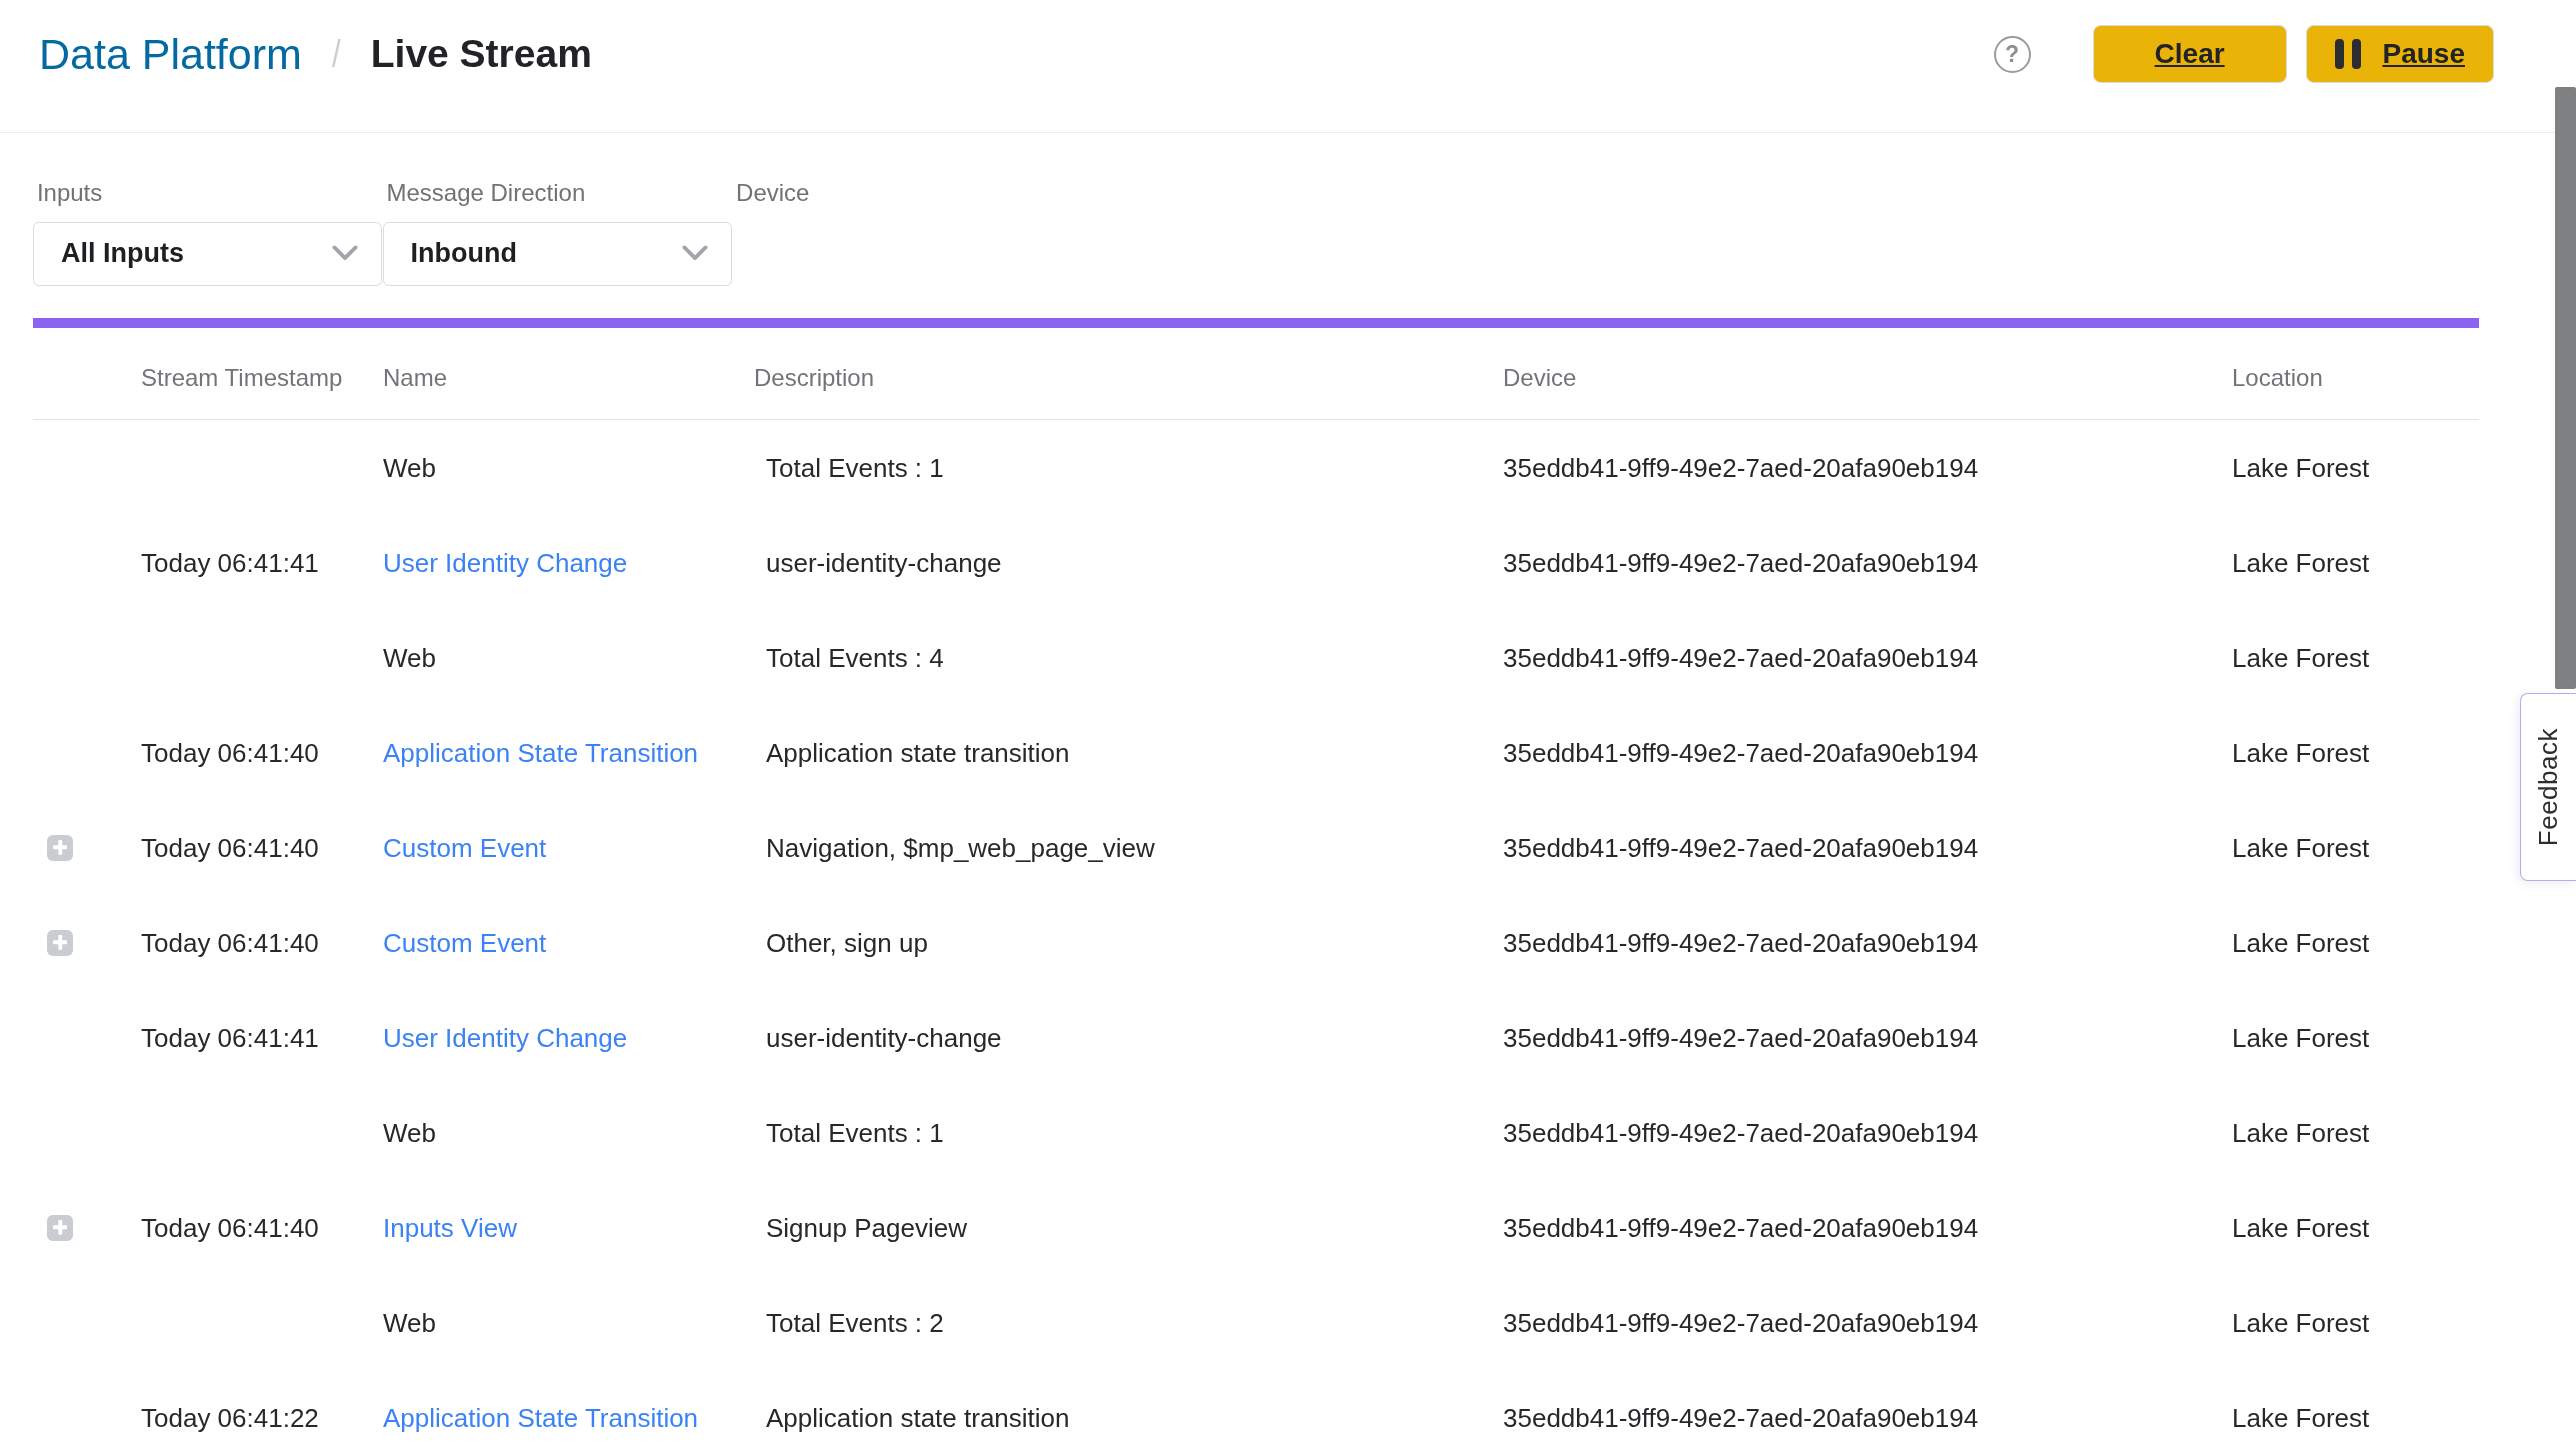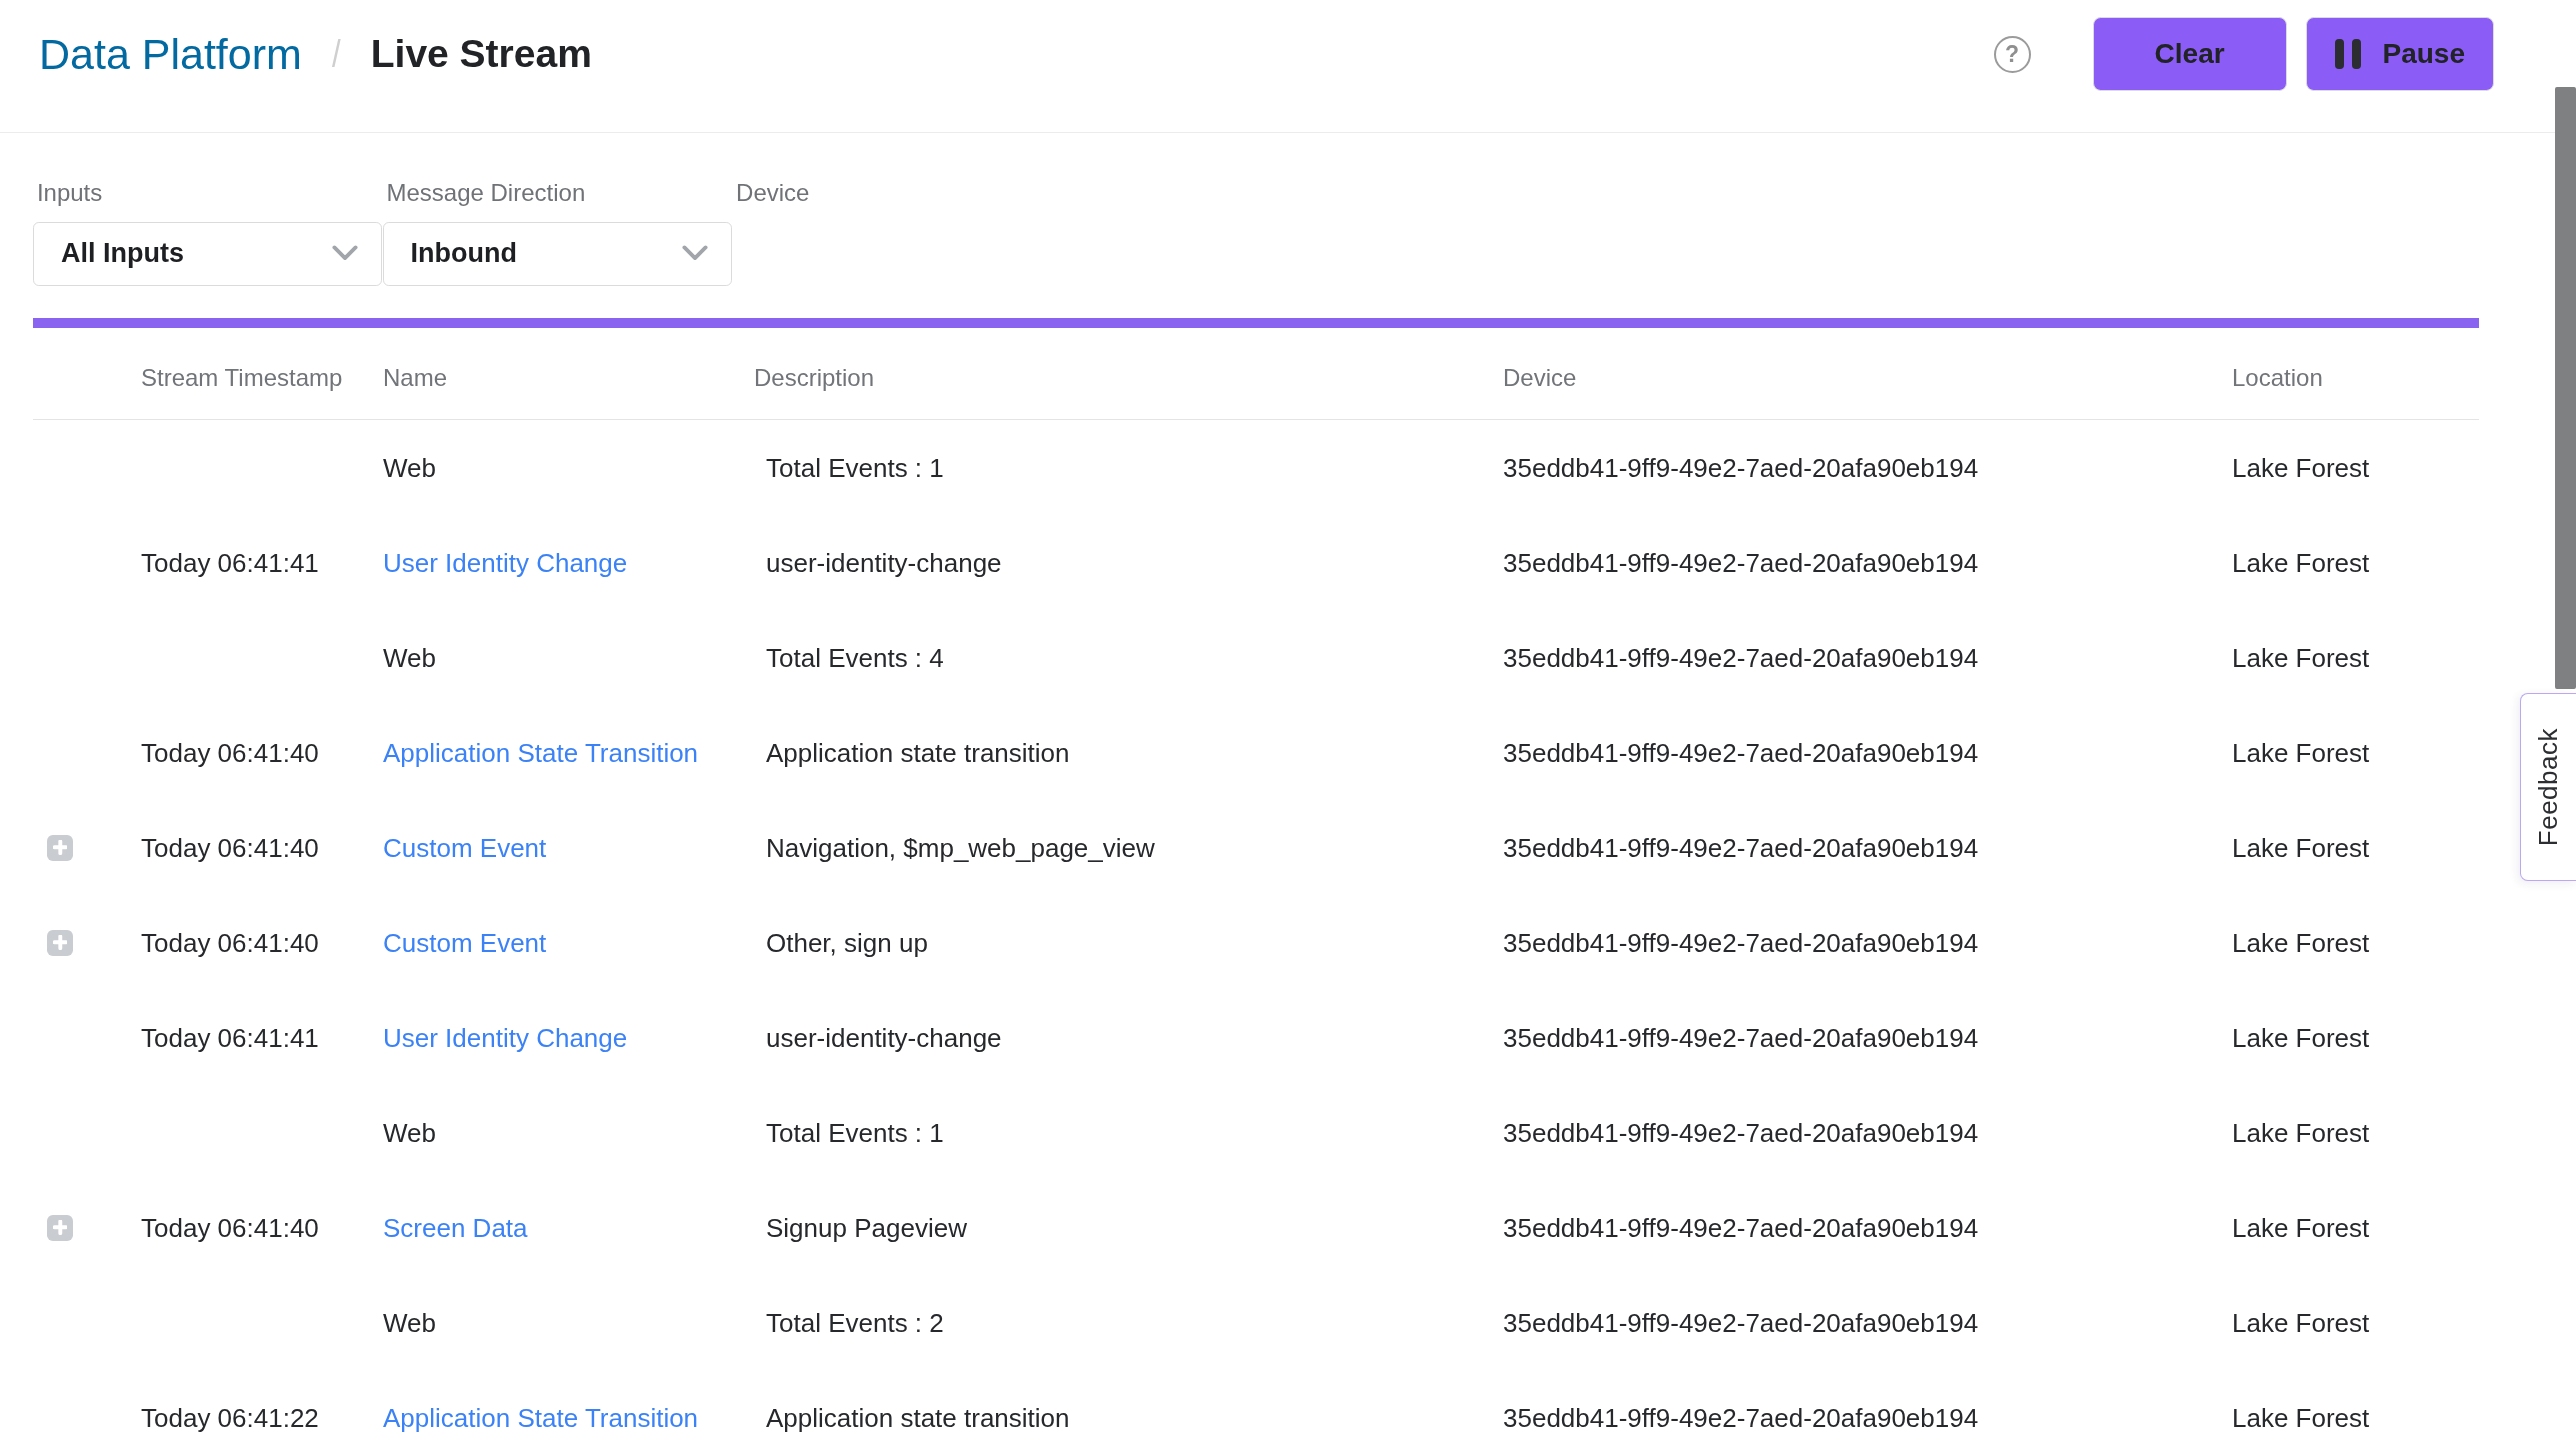--- a/index.html
+++ b/index.html
@@ -28,25 +28,25 @@
 
   .help-btn {
     width:37px; height:37px; border-radius:50%;
     border:2.9px solid #9b9b9b; background:#fff;
     color:#8f8f8f; font-size:23px; font-weight:700;
     display:flex; align-items:center; justify-content:center;
     margin-right:62px; cursor:pointer;
     font-family:"Liberation Sans", sans-serif;
   }
   .btn {
-    height:74px; background:#8b5cf6;
+    height:58px; background:#eab308;
     border:1.9px solid #dcdcdc; border-radius:7.8px;
     font-size:28px; font-weight:700; color:#212326;
     display:flex; align-items:center; justify-content:center;
-    cursor:pointer; font-family:"Liberation Sans", sans-serif;
+    cursor:pointer; font-family:"Liberation Sans", sans-serif;text-decoration:underline;
   }
   .btn-clear { width:194px; margin-right:19.4px; }
   .btn-pause { width:188px; gap:21.4px; }
   .pause-icon { display:flex; gap:8.7px; }
   .pause-icon i { display:block; width:8.7px; height:30px; border-radius:3.9px; background:#2b2d30; }
 
   
   .filters { position:absolute; top:181px; left:33px; display:flex; gap:12.6px; }
   .filter-group { width:337px; }
   .filter-label { font-size:24px; color:#6f7276; line-height:24px; margin-bottom:16.5px; padding-left:3.9px; }
@@ -242,21 +242,21 @@
     <span class="cell dev">35eddb41-9ff9-49e2-7aed-20afa90eb194</span>
     <span class="cell loc">Lake Forest</span>
   </div>
     <div class="row" data-expandable="true">
     <button class="expand">
       <svg width="14.6" height="14.6" viewBox="0 0 15 15">
           <path d="M7.5 1.5v12M1.5 7.5h12" stroke="#ffffff" stroke-width="4" stroke-linecap="round"></path>
         </svg>
     </button>
     <span class="cell ts">Today 06:41:40</span>
-    <span class="cell name bold">Screen Data</span>
+    <span class="cell name bold">Inputs View</span>
     <span class="cell desc">Signup Pageview</span>
     <span class="cell dev">35eddb41-9ff9-49e2-7aed-20afa90eb194</span>
     <span class="cell loc">Lake Forest</span>
   </div>
     <div class="row" data-expandable="false">
 
     <span class="cell ts"></span>
     <span class="cell name">Web</span>
     <span class="cell desc">Total Events : 2</span>
     <span class="cell dev">35eddb41-9ff9-49e2-7aed-20afa90eb194</span>

